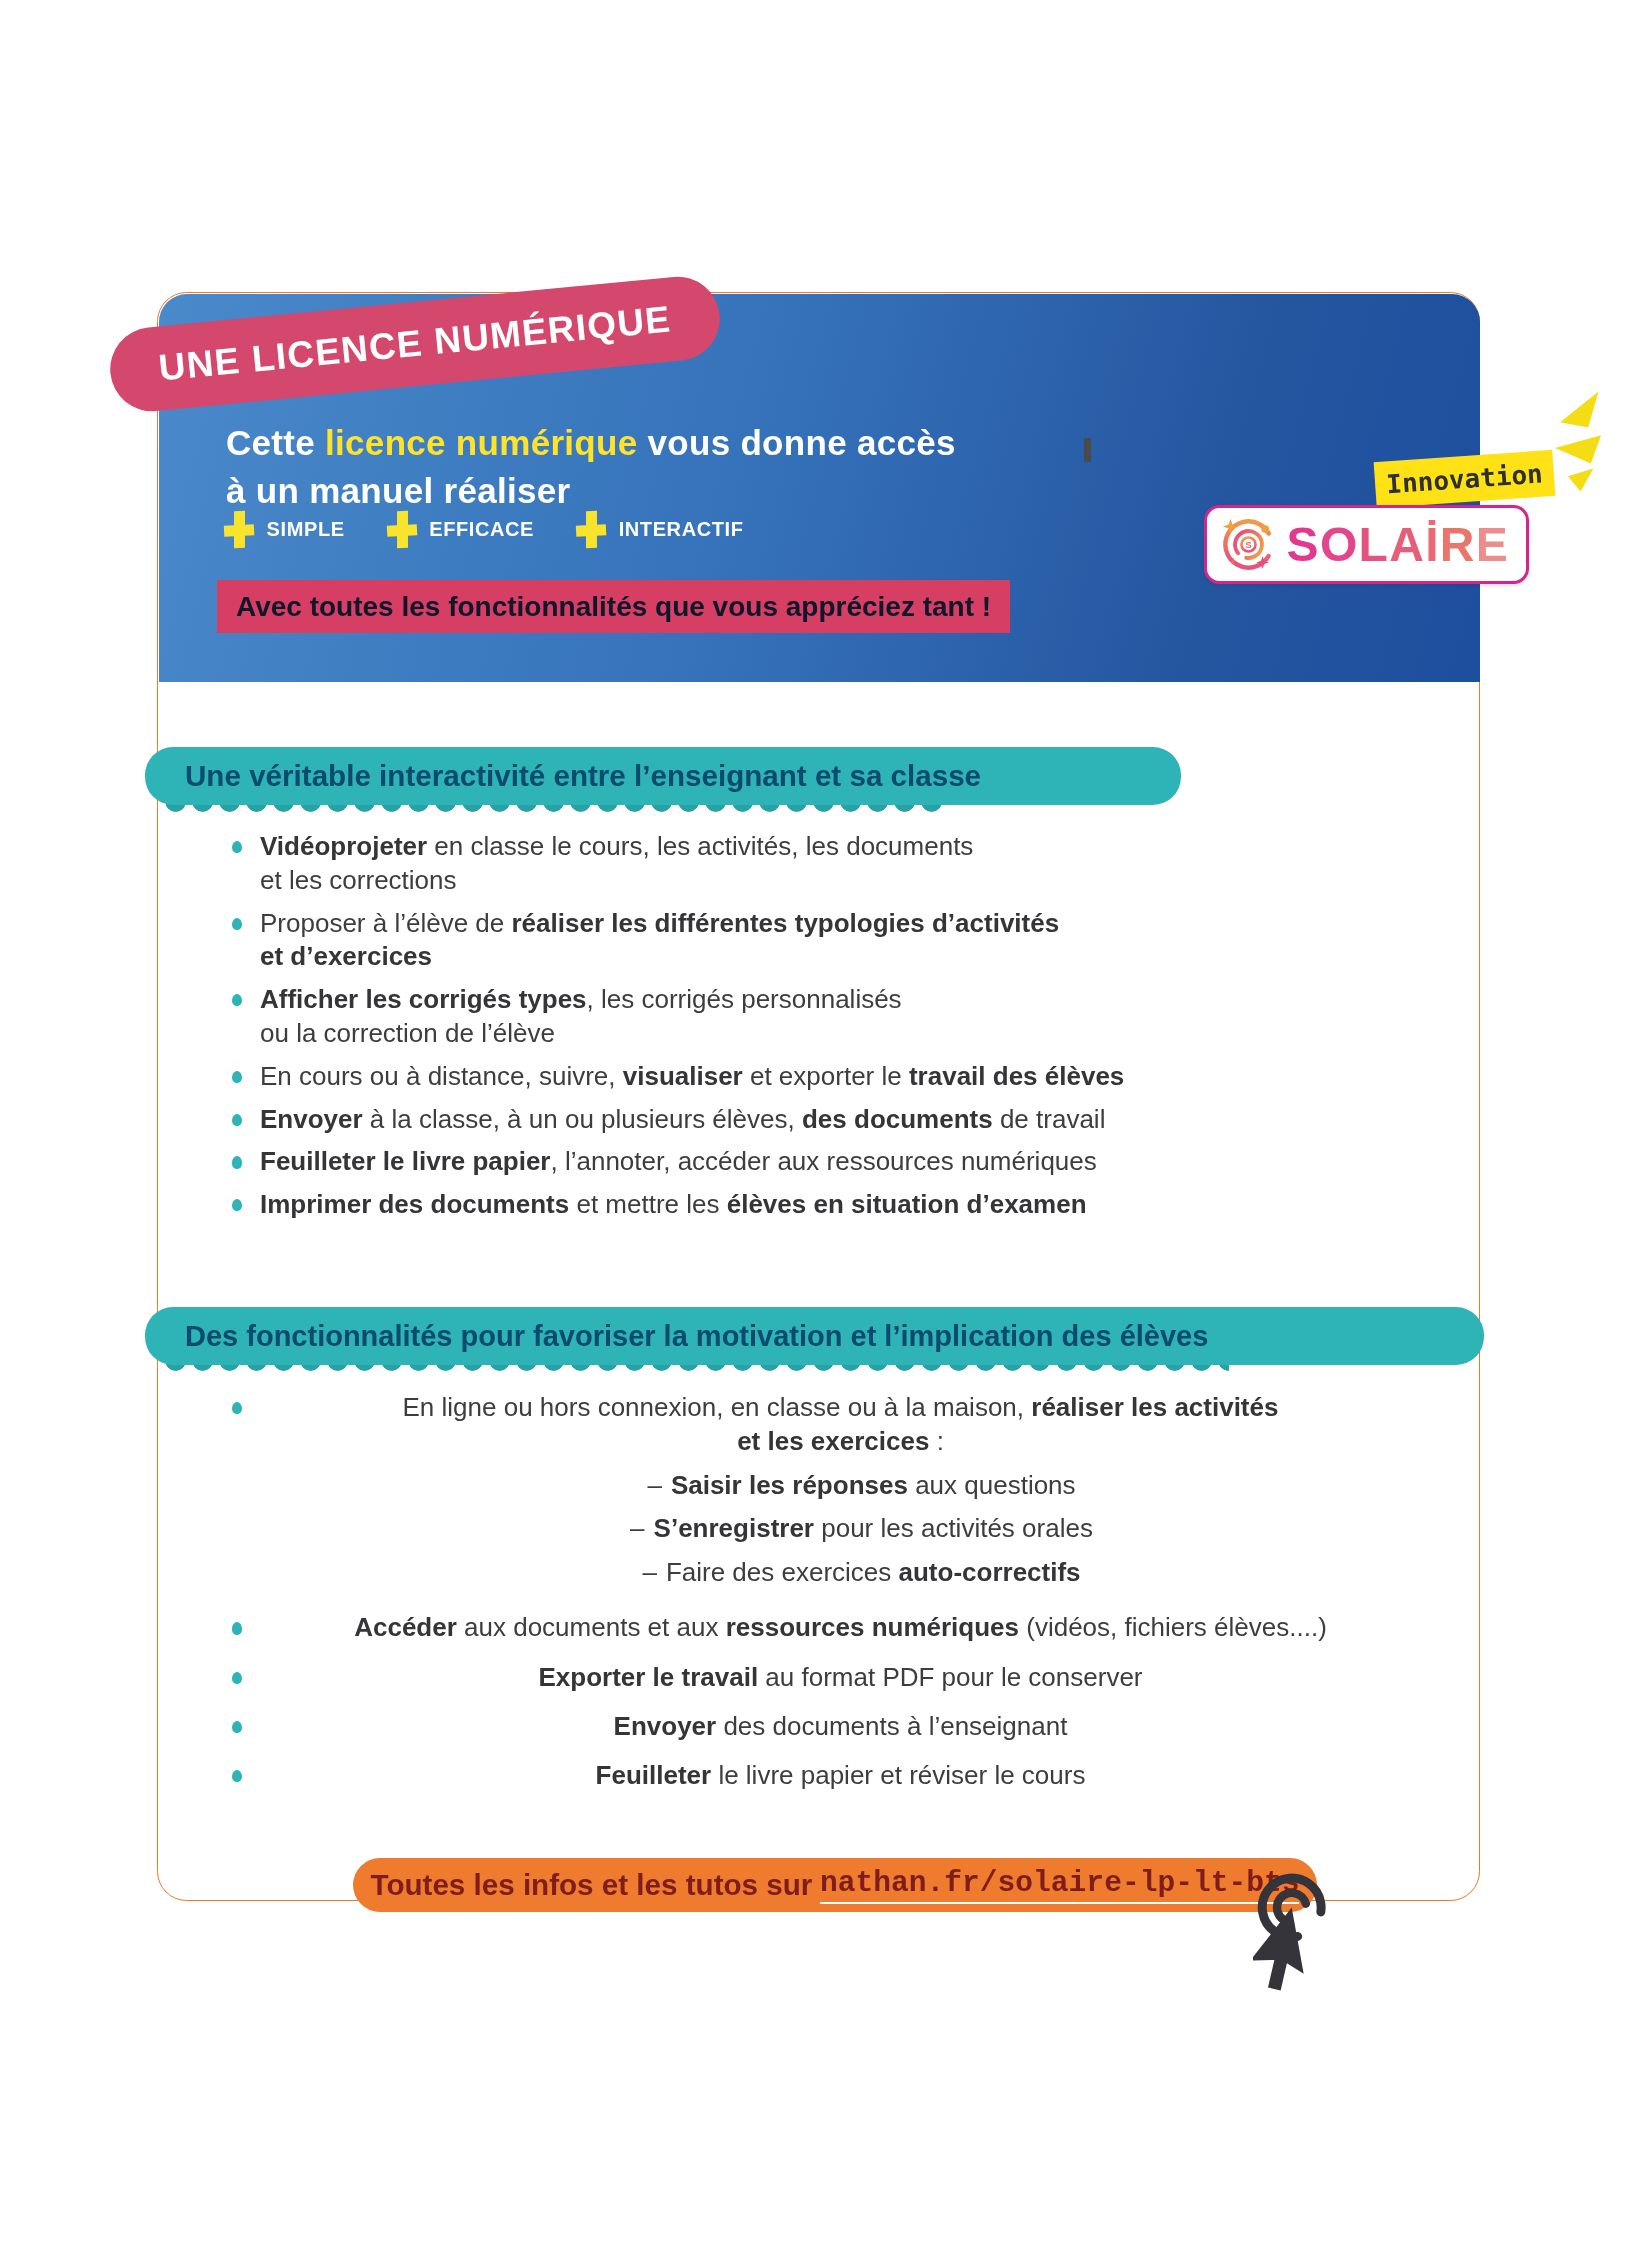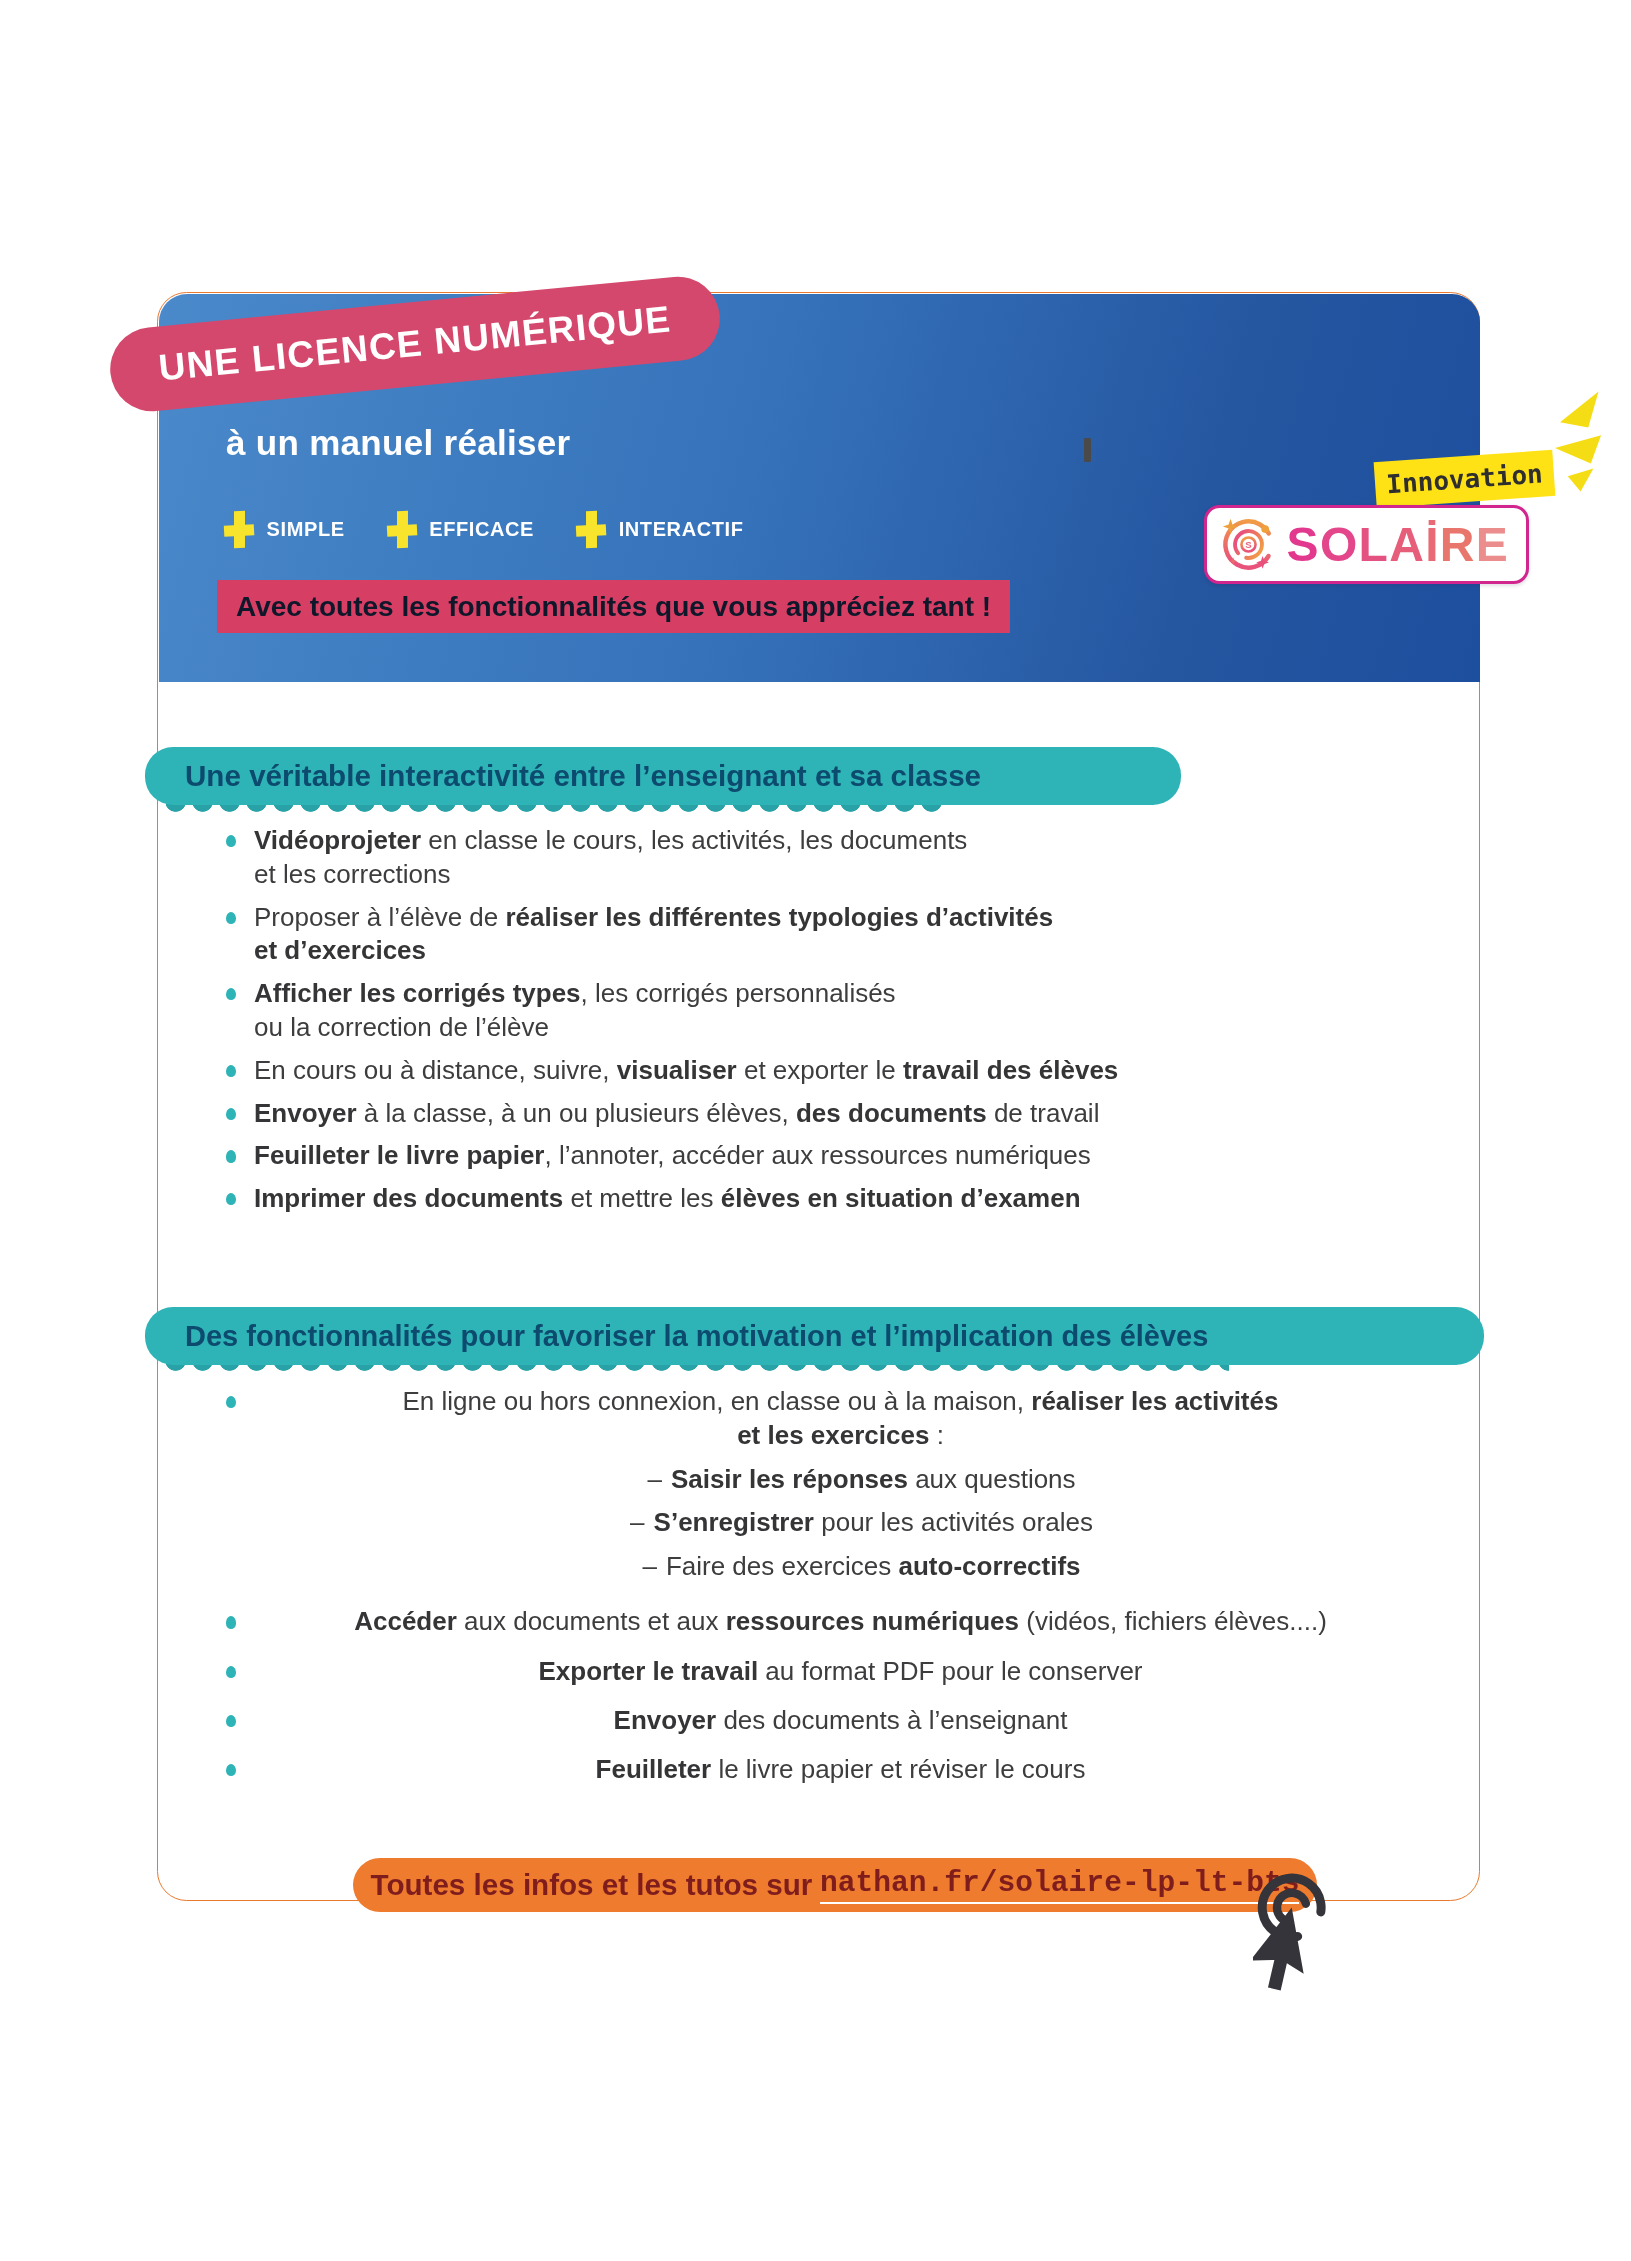--- a/index.html
+++ b/index.html
@@ -83,21 +83,21 @@
   #teal1{left:145px;top:747px;width:1036px;height:58px;font-size:29.6px;}
   #teal2{left:145px;top:1307px;width:1339px;height:58px;font-size:29px;}
   .scallop{position:absolute;height:9.6px;z-index:4;
     background-image:radial-gradient(circle at 9.6px -3.2px,#28a2a6 10.3px,rgba(0,0,0,0) 11px);
     background-size:27px 9.6px;background-repeat:repeat-x;}
   #scallop1{left:166px;top:804px;width:777px;}
   #scallop2{left:166px;top:1363px;width:1063px;}
 
   
   .blist{position:absolute;left:226px;width:1201px;z-index:4;color:#3d3d3f;font-size:26px;line-height:1.3;}
-  .blist ul{list-style:none;margin:0;padding:0;}
+  .blist ul{list-style:none;margin:6px;padding:0;}
   .blist li.main{position:relative;padding-left:28px;margin-bottom:9px;}
   #list2 li.main{margin-bottom:15.4px;text-align:center;}
   .blist li.main::before{content:"";position:absolute;left:0;top:11px;width:10.3px;height:12.2px;background:#2eb3b7;border-radius:50% 50% 50% 50%/55% 55% 45% 45%;}
   .blist b{font-weight:700;color:#353537;}
   ul.sub{margin:10.3px 0 22px 42px !important;}
   li.subitem{margin-bottom:9.6px;}
   li.subitem .dash{margin-right:9px;}
 
   
   #footer-pill{left:353px;top:1858px;width:964px;height:54px;background:#ee7b2e;border-radius:31.5px;z-index:5;
@@ -110,20 +110,21 @@
 
 <div class="abs" id="card"></div>
 
 <div class="abs" id="blue-hero"></div>
 
 <div class="abs" id="banner">
   <span>UNE LICENCE NUMÉRIQUE</span>
 </div>
 
 <div class="abs" id="hero-heading">
+  <div><span>Cette </span><span class="hl">licence numérique</span><span> vous donne accès</span></div>
   <div>à un manuel réaliser</div>
 </div>
 
 <div class="abs" id="features-row">
     <div class="feature">
       <span class="plus"></span>
       <span class="feature-label">SIMPLE</span>
     </div>
     <div class="feature">
       <span class="plus"></span>

